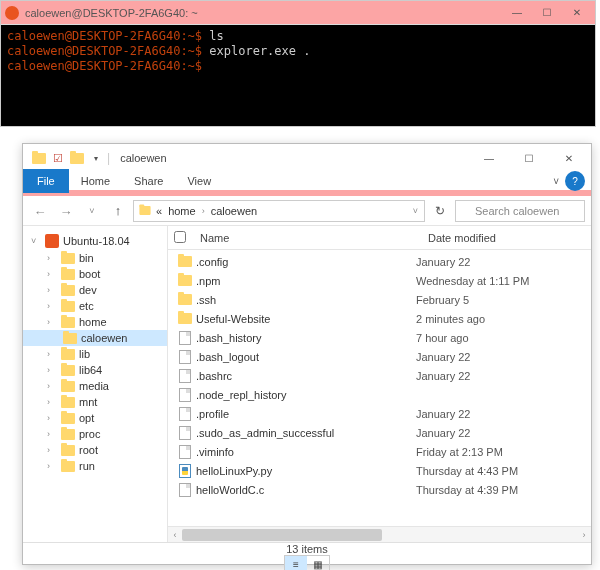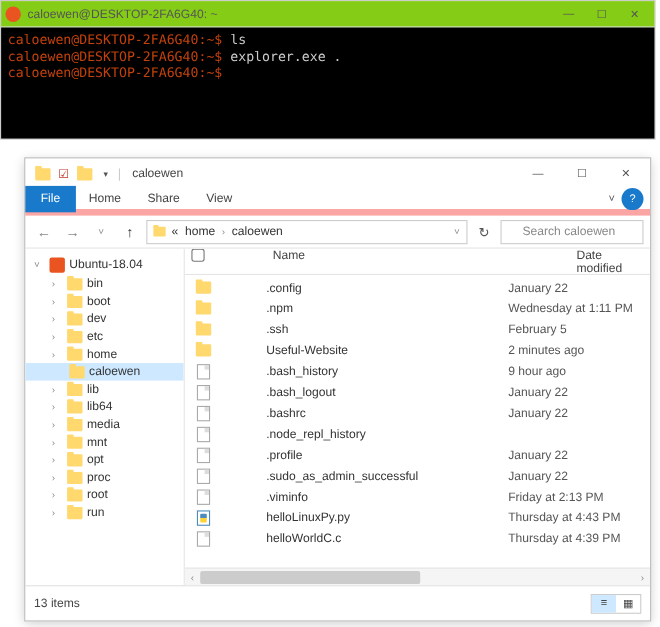--- a/index.html
+++ b/index.html
@@ -1,20 +1,20 @@
 <!DOCTYPE html>
 <html><head>
 <meta charset="utf-8">
 <style>
 * { margin: 0; padding: 0; box-sizing: border-box; }
 body { font-family: "Segoe UI", Tahoma, sans-serif; font-size: 12px; background: #fff; width: 600px; height: 570px; overflow: hidden; position: relative; }
 
 
 .terminal-window { position: absolute; top: 0; left: 0; width: 596px; height: 127px; border: 1px solid #ccc; background: #fff; }
-.terminal-titlebar { height: 24px; background: #84cc16; display: flex; align-items: center; padding: 0 4px; border-bottom: 1px solid #ddd; }
+.terminal-titlebar { height: 24px; background: #fca5a5; display: flex; align-items: center; padding: 0 4px; border-bottom: 1px solid #ddd; }
 .terminal-icon { width: 14px; height: 14px; background: #e95420; border-radius: 50%; margin-right: 6px; }
 .terminal-title { flex: 1; font-size: 11px; color: #555; }
 .term-controls { display: flex; gap: 2px; }
 .term-btn { width: 28px; height: 18px; display: flex; align-items: center; justify-content: center; font-size: 10px; color: #555; }
 .terminal-body { background: #000; height: calc(100% - 24px); padding: 4px 6px; font-family: "Consolas", monospace; font-size: 12px; line-height: 15px; overflow: hidden; }
 .prompt-user { color: #c2410c; }
 .term-cmd { color: #ccc; }
 .term-highlight { background: #2e8b57; color: #000; padding: 0 1px; }
 .term-file { color: #ccc; }
 
@@ -50,41 +50,41 @@
 
 .nav-pane { width: 145px; border-right: 1px solid #e5e5e5; padding: 6px 0; overflow: hidden; font-size: 11px; }
 .tree-item { display: flex; align-items: center; padding: 2px 4px 2px 8px; gap: 4px; color: #333; }
 .tree-item.l1 { padding-left: 24px; }
 .tree-item.l2 { padding-left: 40px; }
 .tree-item.selected { background: #cde8ff; }
 .tree-chev { width: 10px; font-size: 9px; color: #888; }
 .ubuntu-icon { width: 14px; height: 14px; background: #e95420; border-radius: 2px; }
 
 .file-pane { flex: 1; display: flex; flex-direction: column; overflow: hidden; }
-.col-headers { height: 24px; display: flex; border-bottom: 1px solid #e5e5e5; font-size: 11px; color: #444; padding-left: 6px; gap: 48px; }
+.col-headers { height: 24px; display: flex; align-items: center; border-bottom: 1px solid #e5e5e5; font-size: 11px; color: #444; padding-left: 6px; }
 .col-check { width: 22px; }
 .col-name { width: 220px; padding-left: 4px; }
 .col-date { flex: 1; padding-left: 12px; }
 .file-list { flex: 1; overflow-y: auto; padding: 2px 0; }
 .file-row { display: flex; align-items: center; padding: 2px 6px; font-size: 11px; height: 19px; }
 .file-icon-cell { width: 22px; display: flex; justify-content: center; }
-.file-name-cell { width: 220px; color: #333; margin-left: 46px; }
+.file-name-cell { width: 220px; color: #333; }
 .file-date-cell { flex: 1; color: #555; }
 .doc-glyph { width: 12px; height: 14px; background: #fff; border: 1px solid #aaa; position: relative; }
 .doc-glyph::after { content: ""; position: absolute; top: 0; right: 0; width: 4px; height: 4px; background: #ddd; }
 .py-glyph { width: 12px; height: 14px; background: #fff; border: 1px solid #4b8bbe; position: relative; }
 .py-glyph::after { content:""; position:absolute; top:2px; left:2px; width:6px; height:8px; background: linear-gradient(#4b8bbe 50%, #ffd43b 50%); border-radius:1px; }
 
 .hscroll { height: 16px; border-top: 1px solid #e5e5e5; background: #f5f5f5; position: relative; }
 .hscroll-thumb { position: absolute; left: 14px; top: 2px; width: 200px; height: 12px; background: #ccc; border-radius: 2px; }
 .hscroll-arrow { position: absolute; top: 0; width: 14px; height: 16px; display: flex; align-items: center; justify-content: center; font-size: 9px; color: #888; }
 .hscroll-arrow.left { left: 0; }
 .hscroll-arrow.right { right: 0; }
 
-.statusbar { height: 32px; border-top: 1px solid #e0e0e0; display: flex; align-items: center; padding: 0 8px; font-size: 11px; color: #444; }
+.statusbar { height: 22px; border-top: 1px solid #e0e0e0; display: flex; align-items: center; padding: 0 8px; font-size: 11px; color: #444; flex-direction: column; }
 .statusbar .spacer { flex: 1; }
 .view-toggle { display: flex; gap: 0; border: 1px solid #ccc; }
 .view-btn { width: 22px; height: 16px; display: flex; align-items: center; justify-content: center; font-size: 10px; }
 .view-btn.active { background: #cde8ff; }
 
 input[type=checkbox] { width: 12px; height: 12px; }
 </style>
 </head>
 <body>
 
@@ -269,21 +269,21 @@
               <span class="folder-glyph"></span>
             </span>
             <span class="file-name-cell">Useful-Website</span>
             <span class="file-date-cell">2 minutes ago</span>
           </div>
           <div class="file-row">
             <span class="file-icon-cell">
               <span class="doc-glyph"></span>
             </span>
             <span class="file-name-cell">.bash_history</span>
-            <span class="file-date-cell">9 hour ago</span>
+            <span class="file-date-cell">7 hour ago</span>
           </div>
           <div class="file-row">
             <span class="file-icon-cell">
               <span class="doc-glyph"></span>
             </span>
             <span class="file-name-cell">.bash_logout</span>
             <span class="file-date-cell">January 22</span>
           </div>
           <div class="file-row">
             <span class="file-icon-cell">

